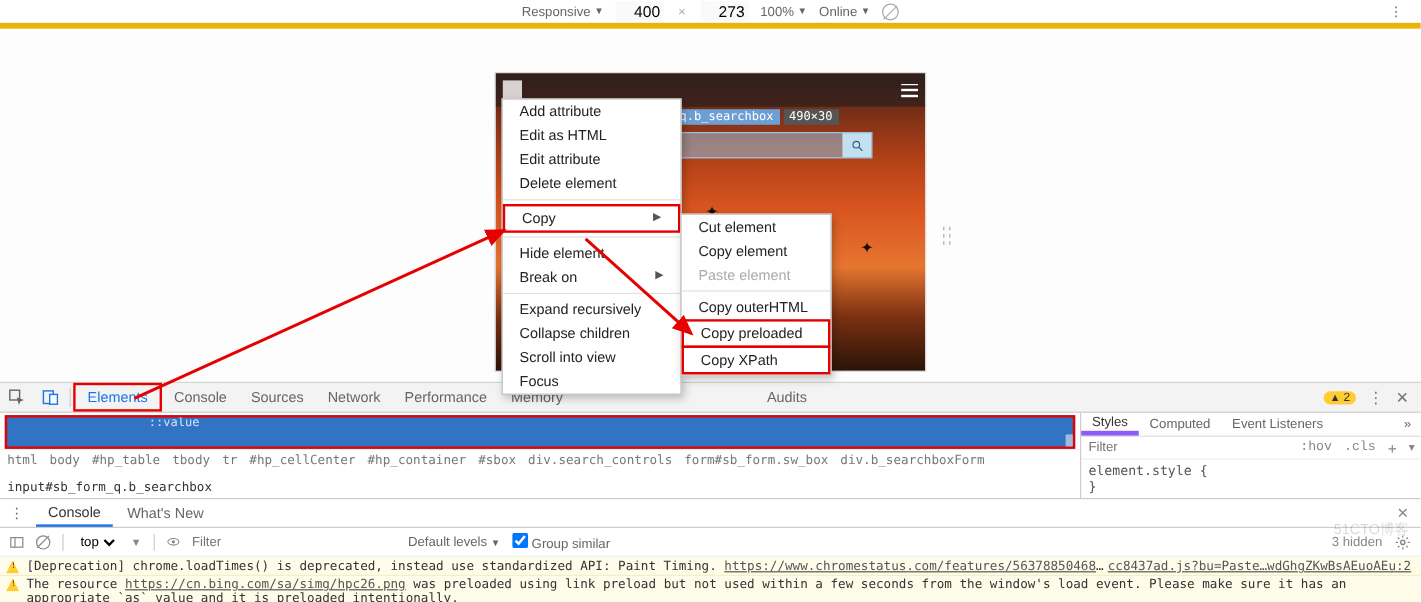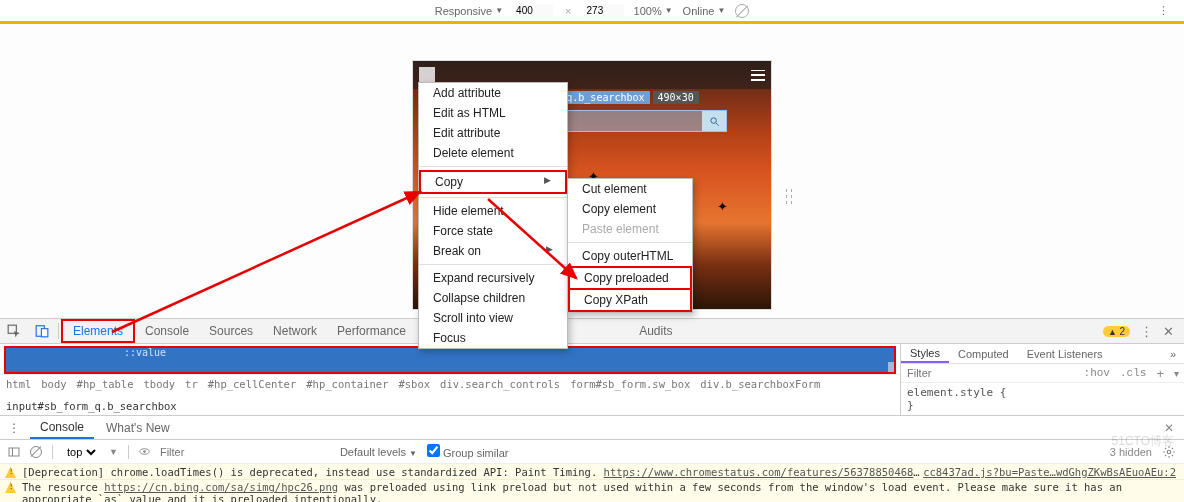--- a/index.html
+++ b/index.html
@@ -1,22 +1,22 @@
 <!DOCTYPE html>
 <html><head>
 <meta charset="utf-8">
 <style>
 * { box-sizing: border-box; margin: 0; padding: 0; }
 body { font-family: "Segoe UI", Arial, sans-serif; font-size: 12px; color: #333; background: #fff; width: 1184px; height: 502px; overflow: hidden; position: relative; }
 .devtools { width: 100%; height: 100%; display: flex; flex-direction: column; }
-.device-toolbar { height: 24px; background: #fff; border-bottom: 3px solid #eab308; display: flex; align-items: center; justify-content: center; position: relative; font-size: 11px; color: #666; padding: 0 10px; }
+.device-toolbar { height: 24px; background: #fff; border-bottom: 5px solid #eab308; display: flex; align-items: center; justify-content: center; position: relative; font-size: 11px; color: #666; padding: 0 10px; }
 .device-toolbar .center { display: flex; align-items: center; gap: 10px; }
 .device-toolbar .dropdown-small { display: flex; align-items: center; gap: 3px; }
 .device-toolbar .arrow-down { font-size: 8px; }
-.device-toolbar .num-input { width: 40px; border: none; background: #fafafa; text-align: left; padding: 1px 3px; font-size: 10px; }
+.device-toolbar .num-input { width: 40px; border: none; background: #fafafa; text-align: right; padding: 1px 3px; font-size: 13px; }
 .device-toolbar .x-sep { color: #aaa; margin: 0 2px; }
 .device-toolbar .no-icon { width: 14px; height: 14px; border: 1px solid #aaa; border-radius: 50%; position: relative; }
 .device-toolbar .no-icon::after { content: ""; position: absolute; width: 16px; height: 1px; background: #aaa; top: 6px; left: -2px; transform: rotate(-45deg); }
 .device-toolbar .kebab { position: absolute; right: 14px; letter-spacing: 1px; color: #666; }
 .viewport-area { height: 294px; background: #fdfdfd; position: relative; display: flex; justify-content: center; padding-top: 36px; }
 .resize-handle { position: absolute; right: 390px; top: 150px; width: 10px; height: 44px; display: flex; flex-direction: column; justify-content: center; gap: 3px; }
 .resize-handle span { height: 3px; border-left: 1px solid #aaa; border-right: 1px solid #aaa; width: 6px; margin-left: 2px; }
 .preview-frame { width: 360px; height: 250px; background: linear-gradient(180deg, #4a2016 0%, #b64218 30%, #d85420 45%, #e67530 65%, #7a3012 82%, #2a1408 100%); position: relative; overflow: hidden; border: 1px solid #ddd; }
 .pf-topbar { height: 28px; background: rgba(30,30,30,0.6); display: flex; align-items: center; padding: 0 6px; gap: 6px; }
 .pf-logo { width: 16px; height: 16px; background: #fff; opacity: .8; }
@@ -47,21 +47,21 @@
 .elements-pane { flex: 1; display: flex; flex-direction: column; overflow: hidden; }
 .code-block { flex: 1; background: #3373c4; color: #fff; font-family: Menlo, Consolas, monospace; font-size: 11px; padding: 3px 8px 0 110px; overflow: hidden; white-space: pre-wrap; position: relative; border: 2px solid #e60000; margin: 2px 4px 0 4px; }
 .code-block .before { position: absolute; left: 118px; top: -1px; color: #cfe1ff; font-size: 10px; }
 .code-block .sb { position: absolute; right: -1px; top: 14px; width: 7px; height: 18px; background: #9fb9df; }
 .breadcrumbs { background: #fff; font-family: Menlo, Consolas, monospace; font-size: 10.5px; color: #777; padding: 3px 6px; border-top: 1px solid #eee; display: flex; gap: 10px; flex-wrap: wrap; }
 .breadcrumbs .bc { white-space: nowrap; }
 .breadcrumbs .sel { color: #333; }
 .styles-pane { width: 284px; border-left: 1px solid #ccc; display: flex; flex-direction: column; font-size: 11px; }
 .styles-tabs { display: flex; align-items: center; border-bottom: 1px solid #ddd; height: 24px; }
 .styles-tabs .st { padding: 0 9px; color: #666; cursor: pointer; height: 100%; display: flex; align-items: center; }
-.styles-tabs .st.active { border-bottom: 2px solid #8b5cf6; color: #333; }
+.styles-tabs .st.active { border-bottom: 4px solid #8b5cf6; color: #333; }
 .styles-tabs .more-d { margin-left: auto; padding: 0 8px; color: #666; }
 .styles-filter { display: flex; align-items: center; border-bottom: 1px solid #eee; height: 22px; padding-left: 6px; }
 .styles-filter input { border: none; flex: 1; font-size: 11px; color: #888; outline: none; }
 .styles-filter .hov, .styles-filter .cls { color: #888; font-family: Liberation Mono, monospace; padding: 0 5px; }
 .styles-filter .plus { color: #888; padding: 0 5px; font-size: 13px; }
 .styles-body { padding: 3px 6px; font-family: Menlo, monospace; color: #555; }
 .console-drawer { display: flex; flex-direction: column; height: 86px; }
 .cd-tabs { height: 24px; border-bottom: 1px solid #ccc; display: flex; align-items: center; font-size: 12px; gap: 2px; }
 .cd-tabs .kebab3 { padding: 0 8px; color: #666; }
 .cd-tabs .ct { padding: 0 10px; color: #666; height: 100%; display: flex; align-items: center; }
@@ -149,21 +149,20 @@
 
   <div class="context-menu cm1">
     <div class="mi">Add attribute</div>
     <div class="mi">Edit as HTML</div>
     <div class="mi">Edit attribute</div>
     <div class="mi">Delete element</div>
     <div class="sep"></div>
     <div class="mi red-box"><span>Copy</span><span class="arrow">▶</span></div>
     <div class="sep"></div>
     <div class="mi">Hide element</div>
-    <div class="mi">Force state</div>
     <div class="mi"><span>Break on</span><span class="arrow">▶</span></div>
     <div class="sep"></div>
     <div class="mi">Expand recursively</div>
     <div class="mi">Collapse children</div>
     <div class="mi">Scroll into view</div>
     <div class="mi">Focus</div>
   </div>
 
   <div class="context-menu cm2">
     <div class="mi">Cut element</div>

